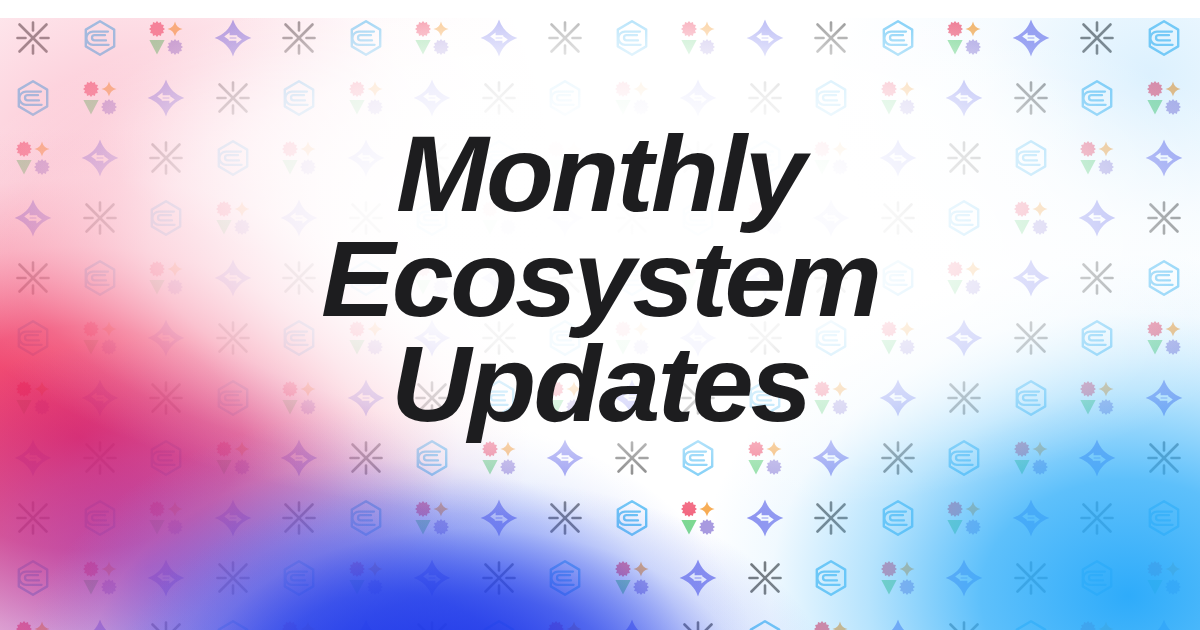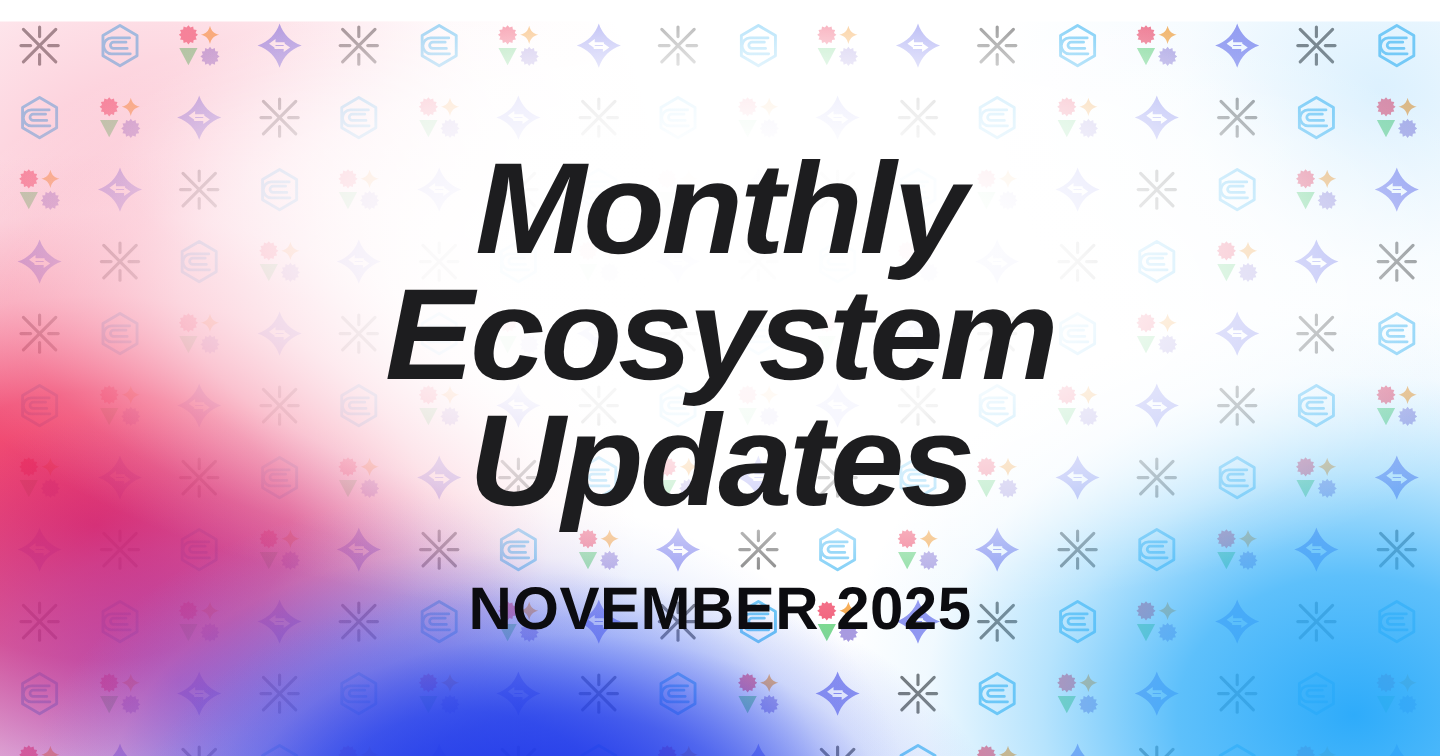--- a/index.html
+++ b/index.html
@@ -1940,16 +1940,15 @@
     <div class="blob blob-blue"></div>
     <div class="blob blob-deep"></div>
   </div>
 
   <div id="glow-layer"></div>
 
   <div id="text-layer">
     <h1 class="headline headline-1">Monthly</h1>
     <h1 class="headline headline-2">Ecosystem</h1>
     <h1 class="headline headline-3">Updates</h1>
-    <p class="subtitle">NOVEMBER 2025</p>
   </div>
 
 </div>
 
 </body></html>

